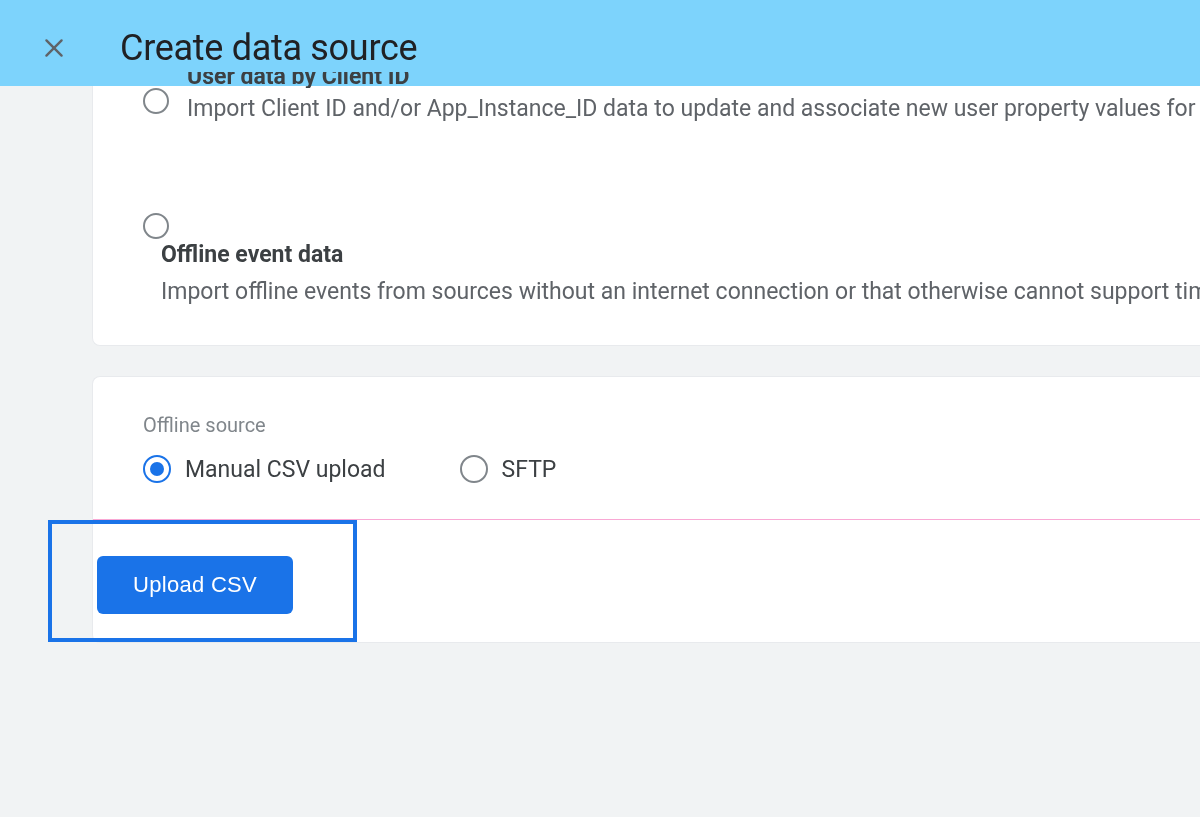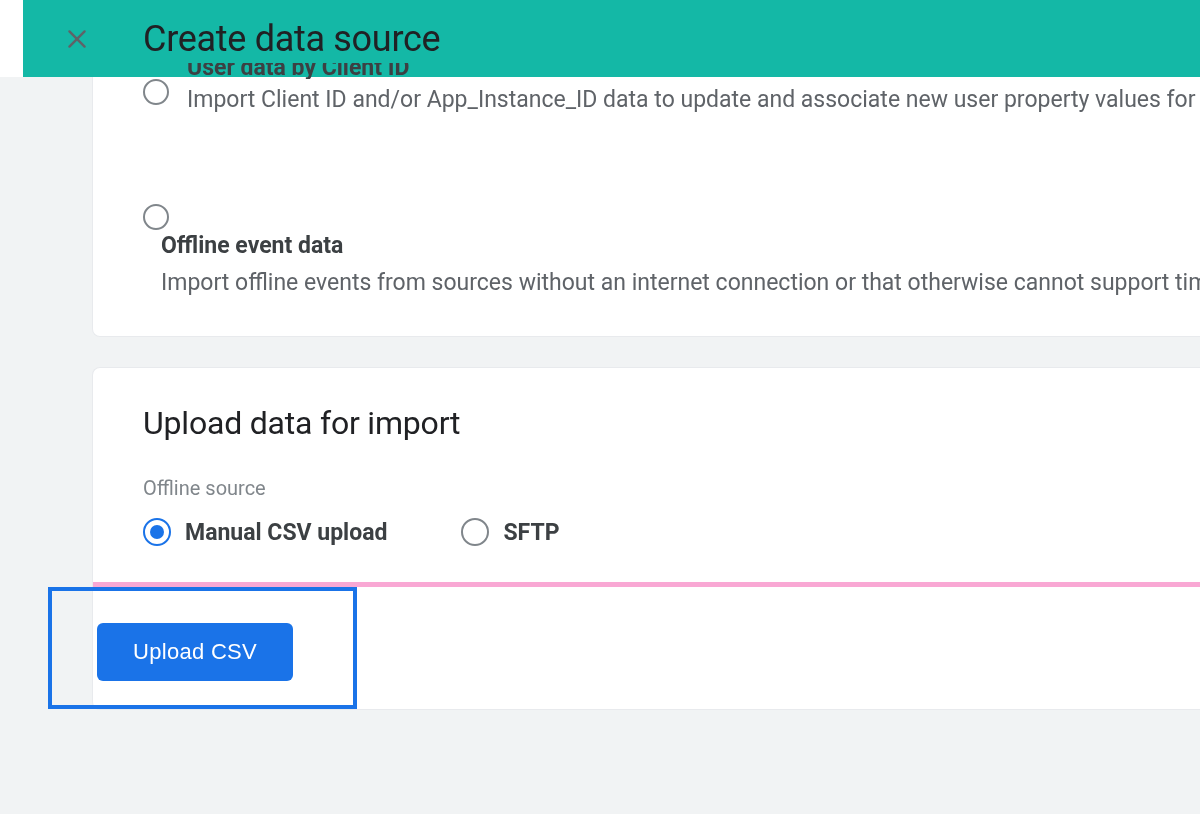--- a/index.html
+++ b/index.html
@@ -11,23 +11,22 @@
       font-family: 'Google Sans', Roboto, Arial, sans-serif;
       background: #fff;
       color: #202124;
       width: 1200px;
       height: 817px;
       overflow: hidden;
     }
     .header {
       display: flex;
       align-items: center;
-      padding: 18px 0 18px 40px;
-      background: #14b8a6;
-      margin-left: 23px;
+      padding: 27px 0 18px 40px;
+      background: #7dd3fc;
     }
     .close-icon {
       width: 28px;
       height: 28px;
       cursor: pointer;
       display: flex;
       align-items: center;
       justify-content: center;
       color: #5f6368;
     }
@@ -127,21 +126,20 @@
       font-size: 20px;
       font-weight: 400;
       color: #80868b;
       margin-bottom: 18px;
     }
     .import-source-options {
       display: flex;
       align-items: center;
       gap: 74px;
       padding-bottom: 36px;
-      font-weight: bold;
     }
     .radio-option {
       display: flex;
       align-items: center;
       cursor: pointer;
     }
     .radio-selected {
       width: 28px;
       height: 28px;
       border: 2.5px solid #1a73e8;
@@ -171,21 +169,21 @@
     }
     .highlight-box {
       border: 4px solid #1a73e8;
       margin-left: -45px;
       margin-right: auto;
       width: 309px;
       padding: 32px 0 24px 45px;
       border-top-width: 4px;
     }
     .card-divider-wrap {
-      border-top: 5px solid #f9a8d4;
+      border-top: 1px solid #f9a8d4;
       margin-left: -50px;
     }
     .upload-button {
       background: #1a73e8;
       color: #fff;
       font-size: 22px;
       font-weight: 500;
       border: none;
       border-radius: 6px;
       padding: 16px 36px;
@@ -221,21 +219,20 @@
     <div class="radio-row offline-row">
       <div class="radio-circle"></div>
       <div class="radio-text-block">
         <div class="radio-title">Offline event data</div>
         <div class="radio-description">Import offline events from sources without an internet connection or that otherwise cannot support time event collection via SDKs or Measurement Protocol. These events, once uploaded, are processed though they were collected via our SDKs using the timestamp provided or the time of upload if non provided. Removing this data requires a user or data deletion.</div>
       </div>
     </div>
   </div>
 
   <div class="card card-second">
-    <h2 class="section-title">Upload data for import</h2>
     <div class="import-source-label">Offline source</div>
     <div class="import-source-options">
       <div class="radio-option">
         <div class="radio-selected">
           <div class="radio-selected-dot"></div>
         </div>
         <span class="radio-option-label">Manual CSV upload</span>
       </div>
       <div class="radio-option">
         <div class="radio-unselected-small"></div>

